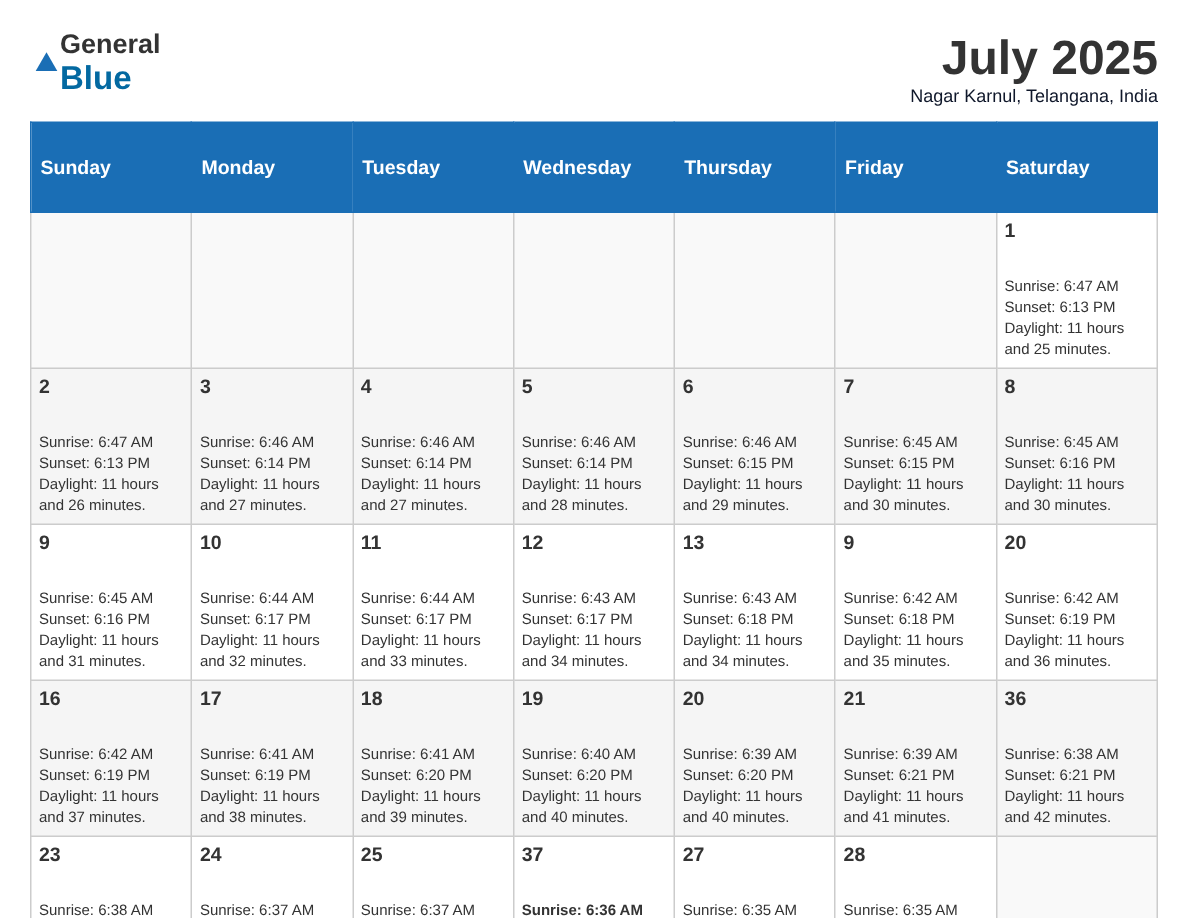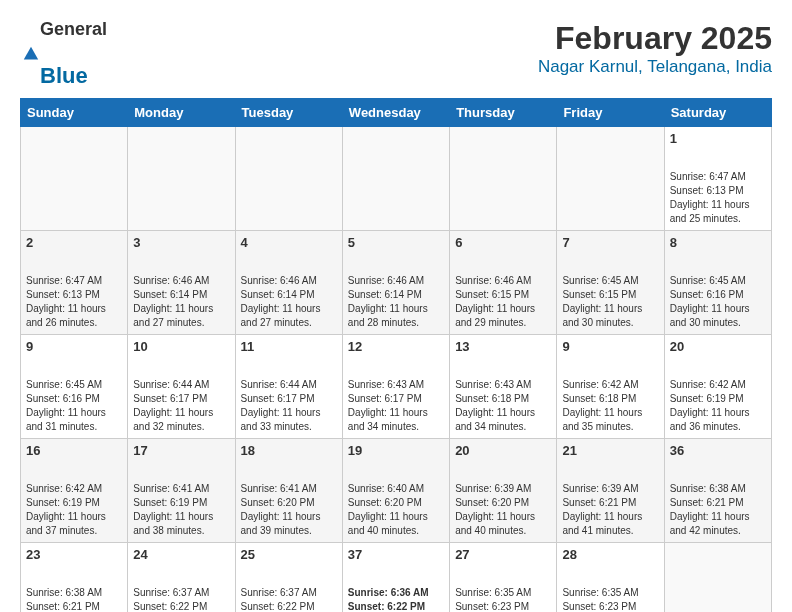--- a/index.html
+++ b/index.html
@@ -17,21 +17,20 @@
       margin-bottom: 10px;
     }
     .logo {
       display: flex;
       align-items: center;
     }
     .logo-text {
       display: flex;
       flex-direction: column;
       line-height: 1.1;
-      gap: 24px;
     }
     .logo-general {
       font-size: 18px;
       font-weight: bold;
       color: #333;
     }
     .logo-blue {
       font-size: 22px;
       font-weight: bold;
       color: #0369a1;
@@ -43,34 +42,34 @@
     }
     .title-section {
       text-align: right;
     }
     .main-title {
       font-size: 32px;
       font-weight: bold;
       color: #333;
     }
     .subtitle {
-      font-size: 17px;
-      color: #0369a1;
+      font-size: 12px;
+      color: #0f172a;
     }
     .calendar {
       width: 100%;
       border-collapse: collapse;
       border: 1px solid #ccc;
     }
     .calendar th {
       background-color: #1a6eb5;
       color: #fff;
       font-size: 13px;
       font-weight: bold;
-      padding: 6px 6px;
+      padding: 22px 6px;
       text-align: left;
       border: 1px solid #1a6eb5;
     }
     .calendar td {
       width: calc(100% / 7);
       vertical-align: top;
       padding: 4px 5px;
       border: 1px solid #ccc;
       font-size: 10.5px;
       color: #333;
@@ -107,21 +106,21 @@
   <div class="logo">
     <svg class="logo-icon" viewBox="0 0 20 20">
       <polygon points="10,2 18,16 2,16" fill="#1a6eb5"></polygon>
     </svg>
     <div class="logo-text">
       <span class="logo-general">General</span>
       <span class="logo-blue">Blue</span>
     </div>
   </div>
   <div class="title-section">
-    <div class="main-title">February 2025</div>
+    <div class="main-title">July 2025</div>
     <div class="subtitle">Nagar Karnul, Telangana, India</div>
   </div>
 </div>
 
 <table class="calendar">
   <thead>
     <tr>
       <th>Sunday</th>
       <th>Monday</th>
       <th>Tuesday</th>

